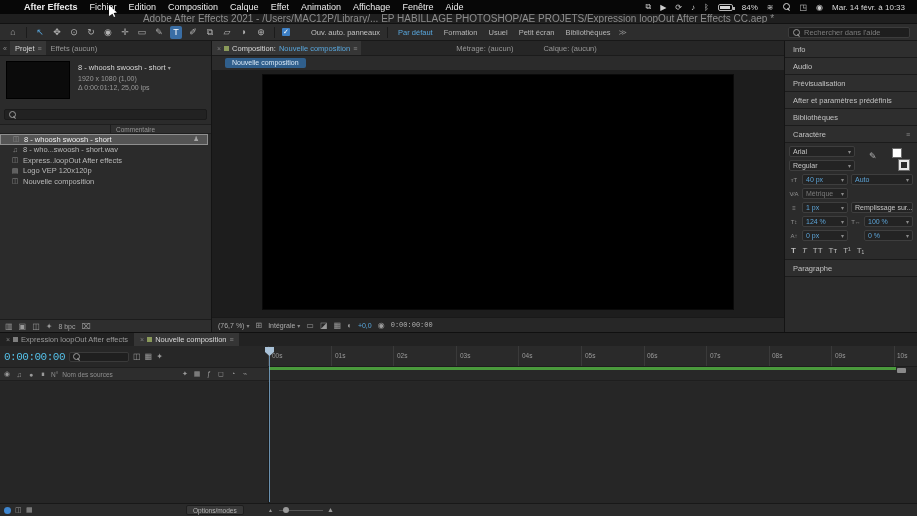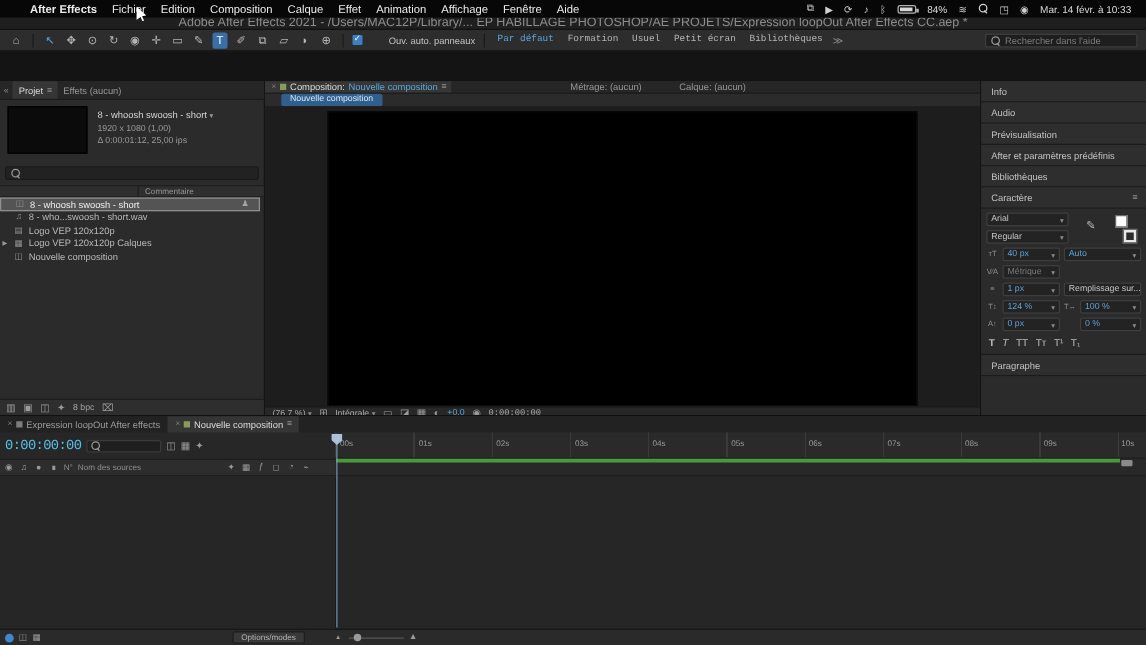--- a/index.html
+++ b/index.html
@@ -30,30 +30,30 @@
   .titlebar { position:absolute; top:14px; left:0; right:0; height:10px; background:#1f1f1f; border-bottom:1px solid #121212; text-align:center; font-size:10px; line-height:10px; color:#8d8d8d; white-space:nowrap; overflow:hidden; }
 
   
   .toolbar { position:absolute; top:24px; left:0; right:0; height:17px; background:#2d2d2d; border-bottom:1px solid #181818; display:flex; align-items:center; padding:0 7px; gap:5px; font-size:8px; }
   .tool { color:#b3b3b3; font-size:9px; width:12px; height:13px; line-height:13px; text-align:center; }
   .tool.sel { color:#58a6dc; }
   .tool.selbg { background:#3a6ea5; color:#fff; border-radius:2px; }
   .tb-sep { width:1px; height:11px; background:#1b1b1b; margin:0 2px; }
   .checkbox { width:8px; height:8px; background:#3d7fc4; border-radius:1px; color:#fff; font-size:7px; line-height:8px; text-align:center; flex:0 0 auto; }
   .cb-label { color:#c2c2c2; font-size:7.5px;margin-left:16px; }
-  .ws { color:#b5b5b5; font-size:7.5px; padding:0 3px;font-family:Liberation Mono, monospace; }
+  .ws { color:#b5b5b5; font-size:7.5px; padding:0 3px; }
   .ws.active { color:#58a6dc; }
   .overflow { color:#8a8a8a; font-size:8px; }
   .search-help { margin-left:auto; width:122px; height:11px; background:#1e1e1e; border:1px solid #3c3c3c; border-radius:2px; display:flex; align-items:flex-end; gap:3px; padding:0 4px; }
   .search-help input { flex:1; min-width:0; background:transparent; border:0; outline:0; color:#bdbdbd; font-size:7.5px; font-family:inherit; }
   .search-help input::placeholder { color:#7d7d7d; }
 
   
   .main { position:absolute; top:41px; left:0; right:0; height:291px; background:#141414; display:flex; gap:1px; }
-  .panel { background:#2b2b2b; position:relative;margin-top:24px; }
+  .panel { background:#2b2b2b; position:relative; }
   .panel-tabs { height:15px; background:#262626; border-bottom:1px solid #1b1b1b; display:flex; align-items:stretch; font-size:7.5px; color:#979797; }
   .ptab { display:flex; align-items:center; gap:3px; padding:0 5px; }
   .ptab.active { background:#363636; color:#d9d9d9; }
   .tab-x { color:#7e7e7e; font-size:7px; }
   .tab-sq { width:5px; height:5px; background:#8a9a5a; flex:0 0 auto; }
   .tab-sq.gray { background:#7d7d7d; }
   .burger { color:#8c8c8c; font-size:7px; letter-spacing:-1px; }
   .chevrons { color:#8c8c8c; font-size:7px; align-self:center; padding:0 3px; }
 
   
@@ -247,27 +247,26 @@
         <div class="pi selected">
           <span class="pi-icon">◫</span>
           <span>8 - whoosh swoosh - short</span>
           <span class="usage">♟</span>
         </div>
         <div class="pi">
           <span class="pi-icon">♫</span>
           <span>8 - who...swoosh - short.wav</span>
         </div>
         <div class="pi">
+          <span class="pi-icon">◫</span>
+          <span>Express..loopOut After effects</span>
+        </div>
+        <div class="pi">
           <span class="pi-icon">▤</span>
           <span>Logo VEP 120x120p</span>
-        </div>
-        <div class="pi">
-          <span class="arrow">▶</span>
-          <span class="pi-icon">▦</span>
-          <span>Logo VEP 120x120p Calques</span>
         </div>
         <div class="pi">
           <span class="pi-icon">◫</span>
           <span>Nouvelle composition</span>
         </div>
       </div>
       <div class="pfill"></div>
       <div class="pfooter">
         <span class="ic">▥</span>
         <span class="ic">▣</span>

